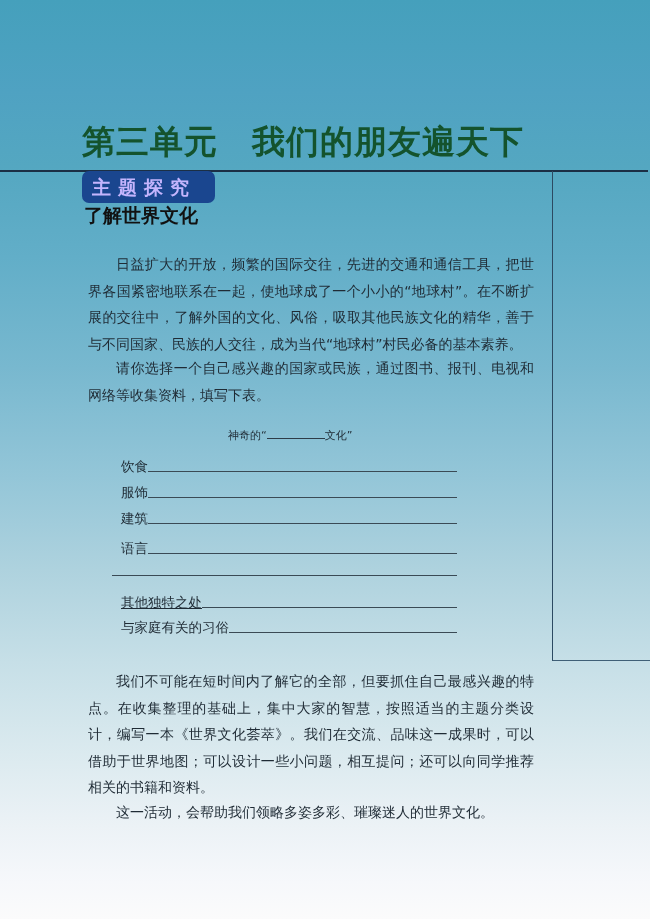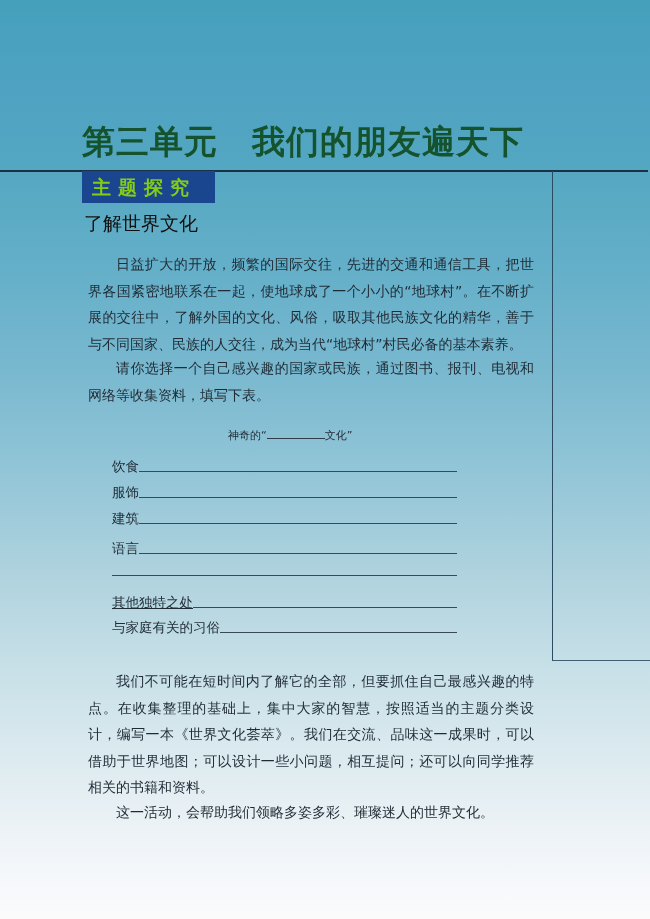--- a/index.html
+++ b/index.html
@@ -21,47 +21,47 @@
     .top-rule {
       position: absolute; left: 0; top: 170px; width: 648px; height: 2px;
       background: #1b2f45;
     }
     .side-panel {
       position: absolute; left: 552px; top: 171px; width: 98px; height: 489px;
       border-left: 1.5px solid #2c4a62; border-bottom: 1.5px solid #3f5f77;
     }
     .badge {
       position: absolute; left: 82px; top: 171px; width: 133px; height: 32px;
-      background: #1a468f; color: #84cc16;
+      background: #1a468f; color: #c4b5fd;
       font-size: 19px; font-weight: bold; letter-spacing: 7px;
-      line-height: 32px; text-indent: 10px; box-sizing: border-box;
+      line-height: 32px; text-indent: 10px; box-sizing: border-box; border-radius: 7px;
     }
     .section-title {
-      position: absolute; left: 84px; top: 211px;
-      font-size: 19px; font-weight: normal; color: #111; text-align: center;
+      position: absolute; left: 84px; top: 203px;
+      font-size: 19px; font-weight: bold; color: #111; text-align: center;
     }
     .para {
       position: absolute; left: 84px; width: 446px;
       font-size: 14px; line-height: 26.5px; color: #1f2b35;
       text-align: justify; text-indent: 2em; margin: 4px;
     }
     .form-title {
       position: absolute; left: 228px; top: 428px;
       font-size: 11px; color: #1f2b35; white-space: pre;
     }
     .form-title .blank {
       display: inline-block; width: 58px; border-bottom: 1px solid #2d3c48;
       vertical-align: baseline; height: 10px;
     }
     .form-row {
       position: absolute; left: 112px; width: 345px; height: 22px;
       display: flex; align-items: flex-end;
       font-size: 13.5px; color: #1f2b35;
     }
-    .form-row .label { white-space: nowrap; }
+    .form-row .label { white-space: nowrap; margin-left: 9px; }
     .form-row .line {
       flex: 1; border-bottom: 1px solid #3a4a55; margin-bottom: 4px; height: 1px;
     }
   </style>
 </head>
 <body>
 
 <div class="unit-title">第三单元　我们的朋友遍天下</div>
 <div class="top-rule"></div>
 <div class="side-panel"></div>

